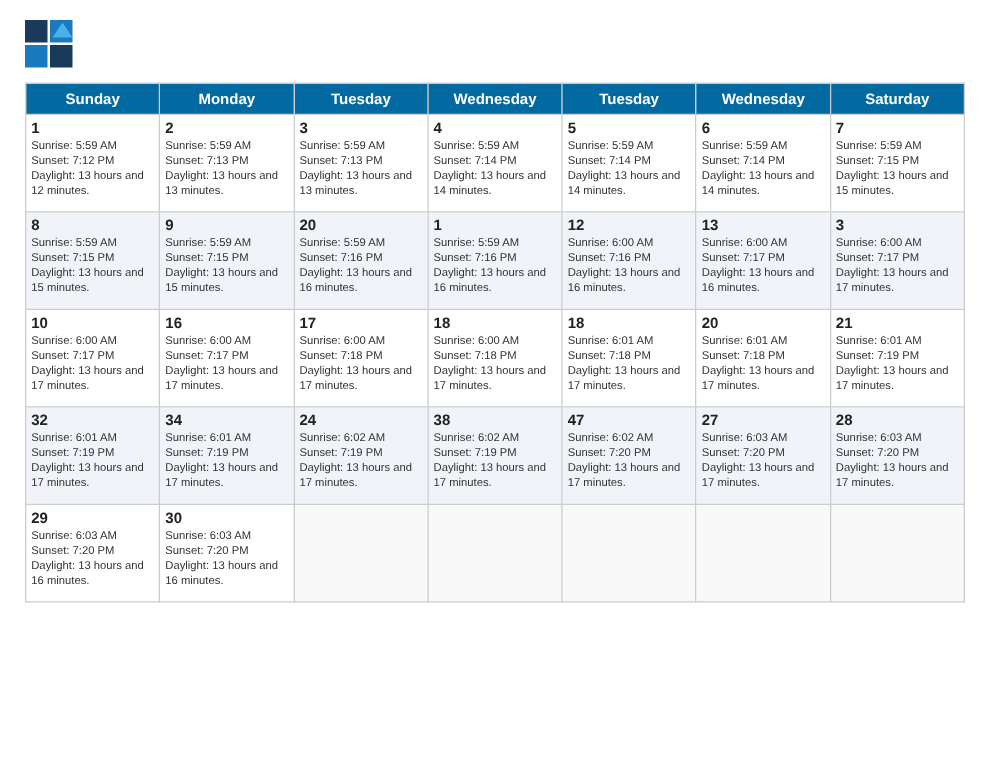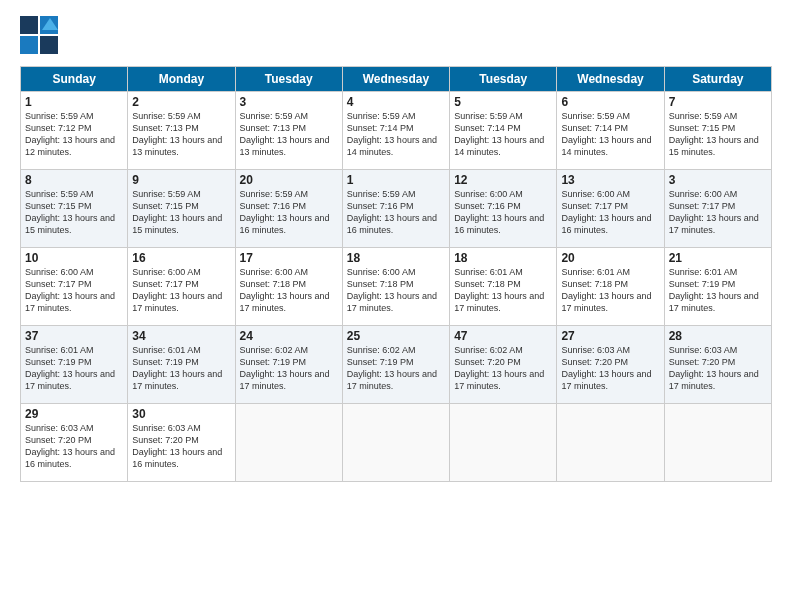--- a/index.html
+++ b/index.html
@@ -257,39 +257,39 @@
       </td>
           <td>
         <span class="day-num">21</span>
         <div class="cell-text">
           Sunrise: 6:01 AM<br>Sunset: 7:19 PM<br>Daylight: 13 hours and 17 minutes.
         </div>
       </td>
         </tr>
         <tr>
           <td>
-        <span class="day-num">37</span>
+        <span class="day-num">32</span>
         <div class="cell-text">
           Sunrise: 6:01 AM<br>Sunset: 7:19 PM<br>Daylight: 13 hours and 17 minutes.
         </div>
       </td>
           <td>
         <span class="day-num">34</span>
         <div class="cell-text">
           Sunrise: 6:01 AM<br>Sunset: 7:19 PM<br>Daylight: 13 hours and 17 minutes.
         </div>
       </td>
           <td>
         <span class="day-num">24</span>
         <div class="cell-text">
           Sunrise: 6:02 AM<br>Sunset: 7:19 PM<br>Daylight: 13 hours and 17 minutes.
         </div>
       </td>
           <td>
-        <span class="day-num">25</span>
+        <span class="day-num">38</span>
         <div class="cell-text">
           Sunrise: 6:02 AM<br>Sunset: 7:19 PM<br>Daylight: 13 hours and 17 minutes.
         </div>
       </td>
           <td>
         <span class="day-num">47</span>
         <div class="cell-text">
           Sunrise: 6:02 AM<br>Sunset: 7:20 PM<br>Daylight: 13 hours and 17 minutes.
         </div>
       </td>

